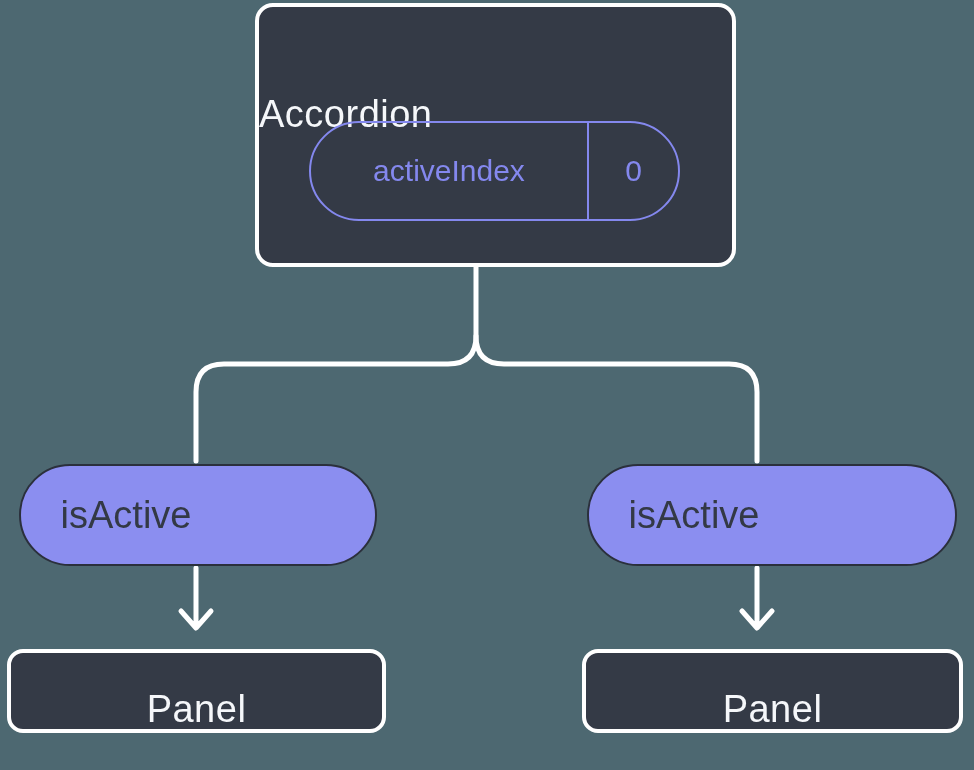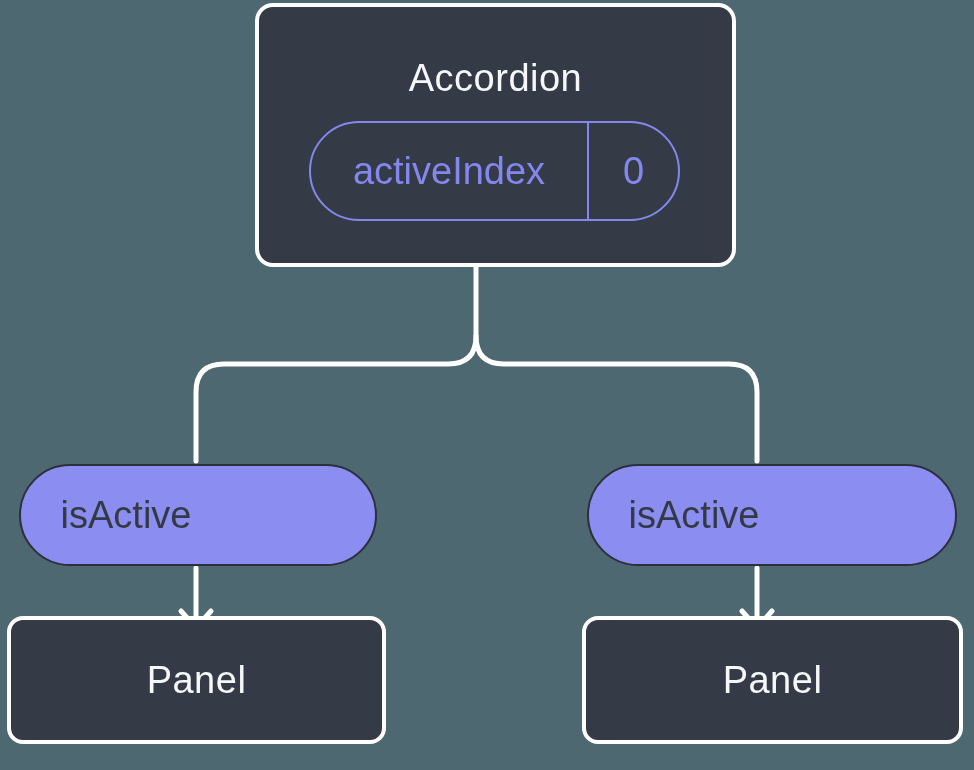--- a/index.html
+++ b/index.html
@@ -21,21 +21,21 @@
     background: var(--node-fill, #343a46);
     border: 4px solid var(--node-border, #ffffff);
     border-radius: 18px;
     box-sizing: border-box;
   }
   .node-title {
     color: var(--light-text, #f5f7fa);
     font-size: 38px;
     font-weight: 500;
     letter-spacing: 0.5px;
-    text-align: center;
+    margin-top: 36px;
   }
 
   #root-node {
     left: 255px;
     top: 3px;
     width: 481px;
     height: 264px;
   }
   #root-node .node-title {
     position: absolute;
@@ -50,21 +50,21 @@
     left: 50px;
     top: 114px;
     width: 371px;
     height: 100px;
     border: 2.5px solid var(--purple-outline, #8488ee);
     border-radius: 52px;
     box-sizing: border-box;
     display: flex;
     align-items: stretch;
     color: var(--purple-outline, #8488ee);
-    font-size: 38px;
+    font-size: 30px;
   }
   .state-pill .pill-key {
     width: 276px;
     display: flex;
     align-items: center;
     justify-content: center;
   }
   .state-pill .pill-val {
     flex: 1;
     display: flex;
@@ -99,22 +99,22 @@
   .prop-pill .pill-val {
     flex: 1;
     display: flex;
     align-items: center;
     justify-content: center;
     border-left: 2.5px solid var(--pill-border, #2b303c);
   }
 
   
   .panel-node {
-    top: 616px;
-    height: 128px;
+    top: 649px;
+    height: 84px;
     border-radius: 16px;
     display: flex;
     align-items: center;
     justify-content: center;
   }
   #panel-left  { left: 7px;   width: 379px; }
   #panel-right { left: 582px; width: 381px; }
 
   
   svg.connectors {

